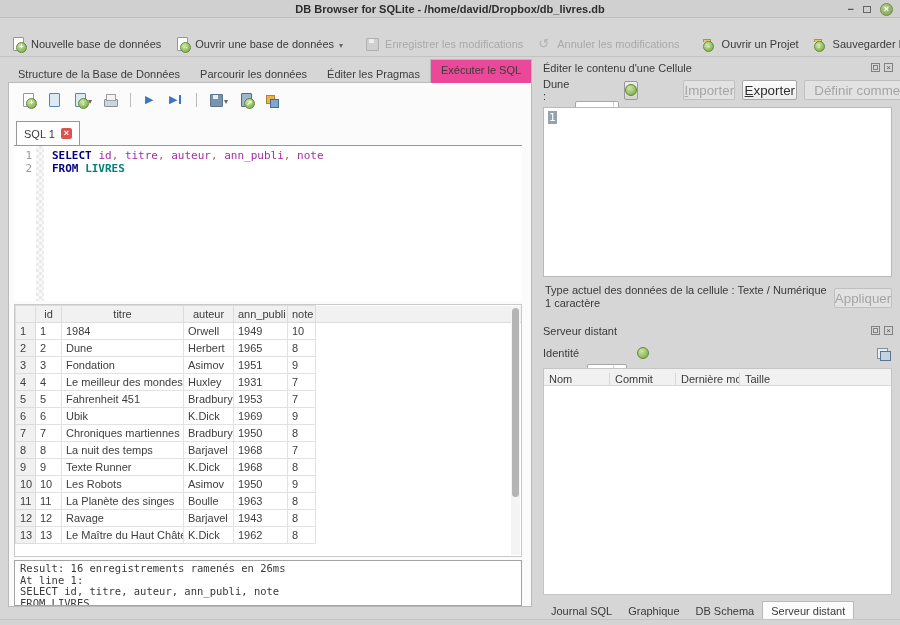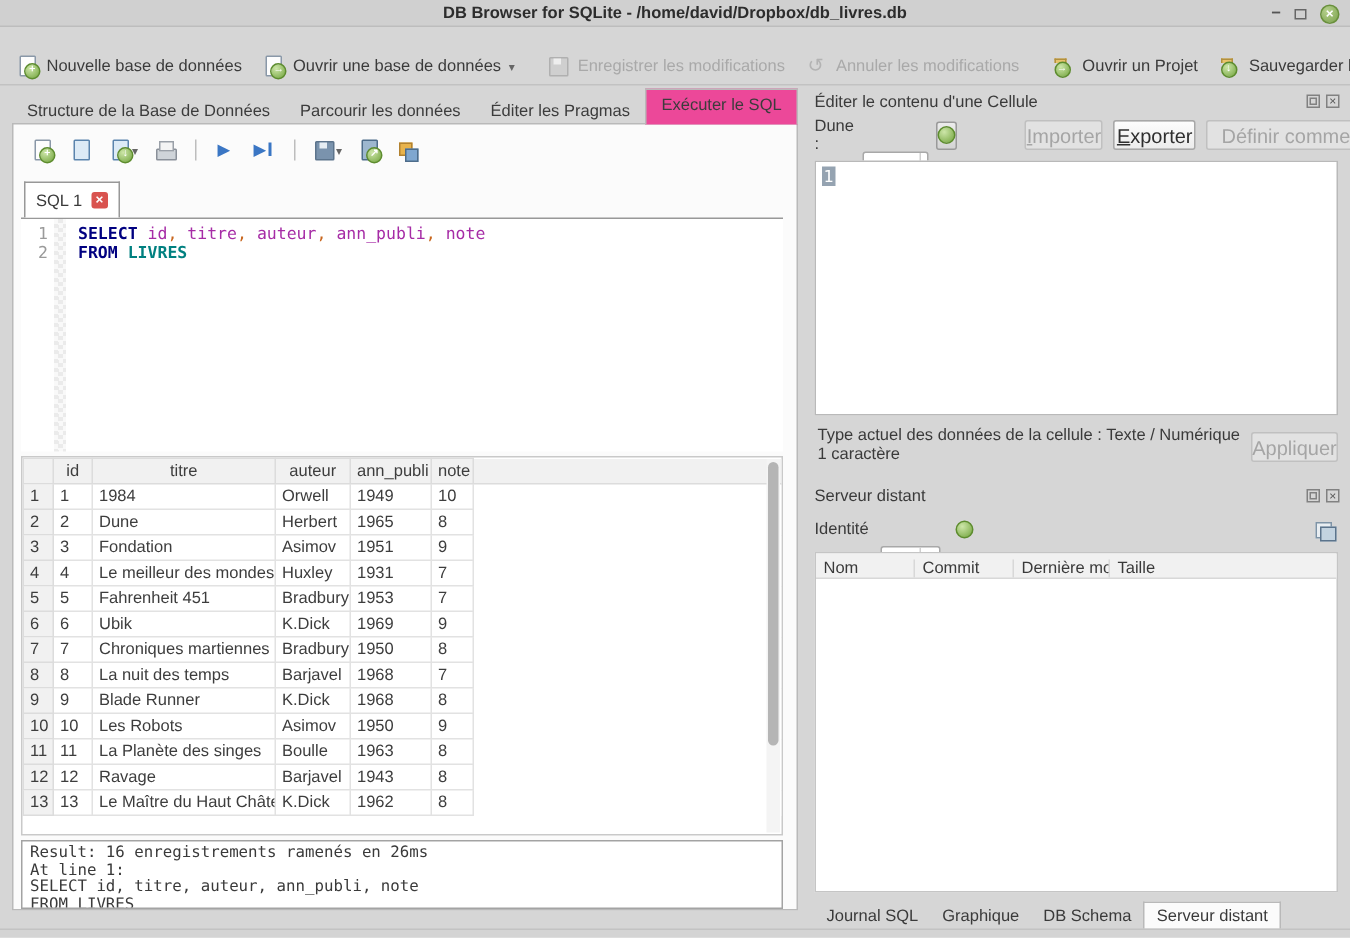--- a/index.html
+++ b/index.html
@@ -356,21 +356,21 @@
               <td>8</td>
               <td>La nuit des temps</td>
               <td>Barjavel</td>
               <td>1968</td>
               <td>7</td>
               <td class="filler"></td>
             </tr>
             <tr>
               <td class="rownum">9</td>
               <td>9</td>
-              <td>Blade Runner</td>
+              <td>Texte Runner</td>
               <td>K.Dick</td>
               <td>1968</td>
               <td>8</td>
               <td class="filler"></td>
             </tr>
             <tr>
               <td class="rownum">10</td>
               <td>10</td>
               <td>Les Robots</td>
               <td>Asimov</td>

